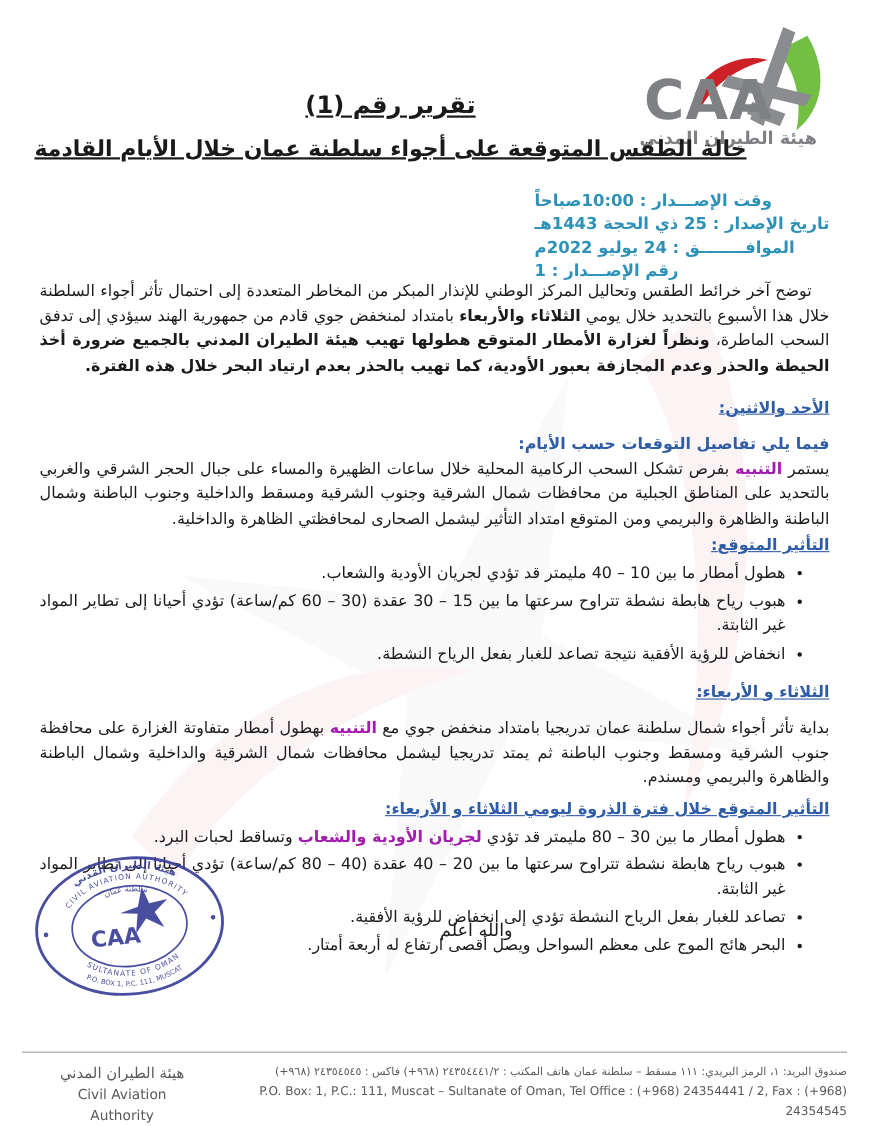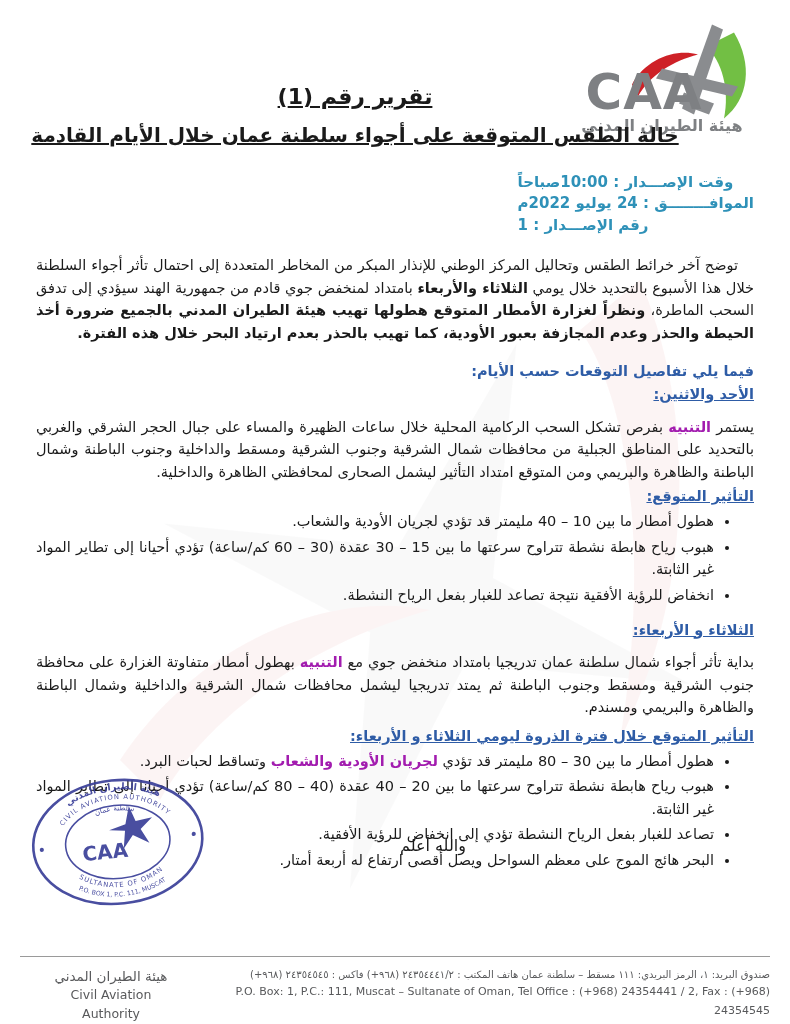--- a/index.html
+++ b/index.html
@@ -73,30 +73,31 @@
     </svg>
   </div>
 
   <div class="title-block">
     <div class="report-no" dir="rtl">تقرير رقم (1)</div>
     <div class="report-subtitle" dir="rtl">حالة الطقس المتوقعة على أجواء سلطنة عمان خلال الأيام القادمة</div>
   </div>
 
   <div class="meta">
     <div>وقت الإصـــدار : 10:00صباحاً</div>
+    <div>تاريخ الإصدار : 25 ذي الحجة 1443هـ</div>
     <div>الموافــــــــق : 24 يوليو 2022م</div>
     <div>رقم الإصـــدار : 1</div>
   </div>
 
   <div class="body-text">
 
     <p class="p-intro"><span>توضح آخر خرائط الطقس وتحاليل المركز الوطني للإنذار المبكر من المخاطر المتعددة إلى احتمال تأثر أجواء السلطنة خلال هذا الأسبوع بالتحديد خلال يومي </span><span class="seg-bold">الثلاثاء والأربعاء</span><span> بامتداد لمنخفض جوي قادم من جمهورية الهند سيؤدي إلى تدفق السحب الماطرة، </span><span class="seg-warning">ونظراً لغزارة الأمطار المتوقع هطولها تهيب هيئة الطيران المدني بالجميع ضرورة أخذ الحيطة والحذر وعدم المجازفة بعبور الأودية، كما تهيب بالحذر بعدم ارتياد البحر خلال هذه الفترة.</span></p>
 
+    <p class="blue-head u day-head">الأحد والاثنين:</p>
     <p class="blue-head">فيما يلي تفاصيل التوقعات حسب الأيام:</p>
-    <p class="blue-head u day-head">الأحد والاثنين:</p>
 
     <p class="p-day"><span>يستمر </span><span class="alert-red">التنبيه</span><span> بفرص تشكل السحب الركامية المحلية خلال ساعات الظهيرة والمساء على جبال الحجر الشرقي والغربي بالتحديد على المناطق الجبلية من محافظات  شمال الشرقية وجنوب الشرقية ومسقط والداخلية وجنوب الباطنة وشمال الباطنة والظاهرة والبريمي ومن المتوقع امتداد التأثير ليشمل الصحارى لمحافظتي الظاهرة والداخلية.</span></p>
 
     <p class="blue-head u">التأثير المتوقع:</p>
     <ul class="impact">
       <li><span>هطول أمطار ما بين 10 – 40 مليمتر قد تؤدي لجريان الأودية والشعاب.</span></li>
       <li><span>هبوب رياح هابطة نشطة تتراوح سرعتها ما بين 15 – 30 عقدة (30 – 60 كم/ساعة) تؤدي أحيانا إلى تطاير المواد غير الثابتة.</span></li>
       <li><span>انخفاض للرؤية الأفقية نتيجة تصاعد للغبار بفعل الرياح النشطة.</span></li>
     </ul>
 

